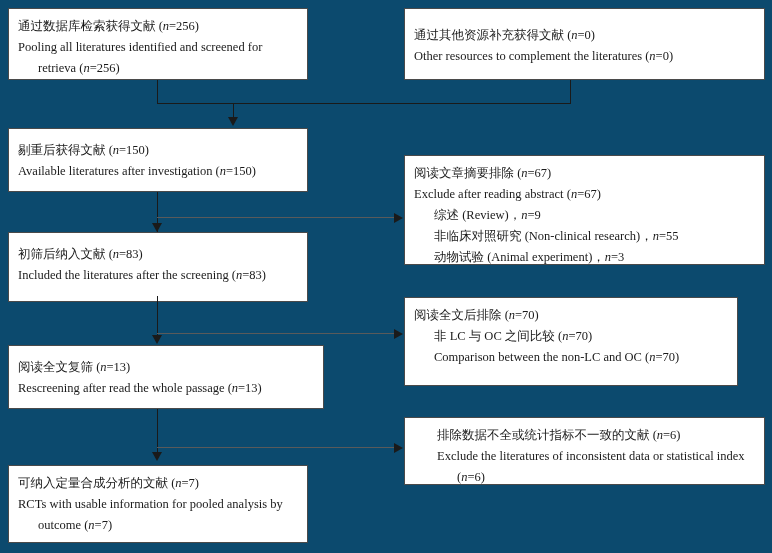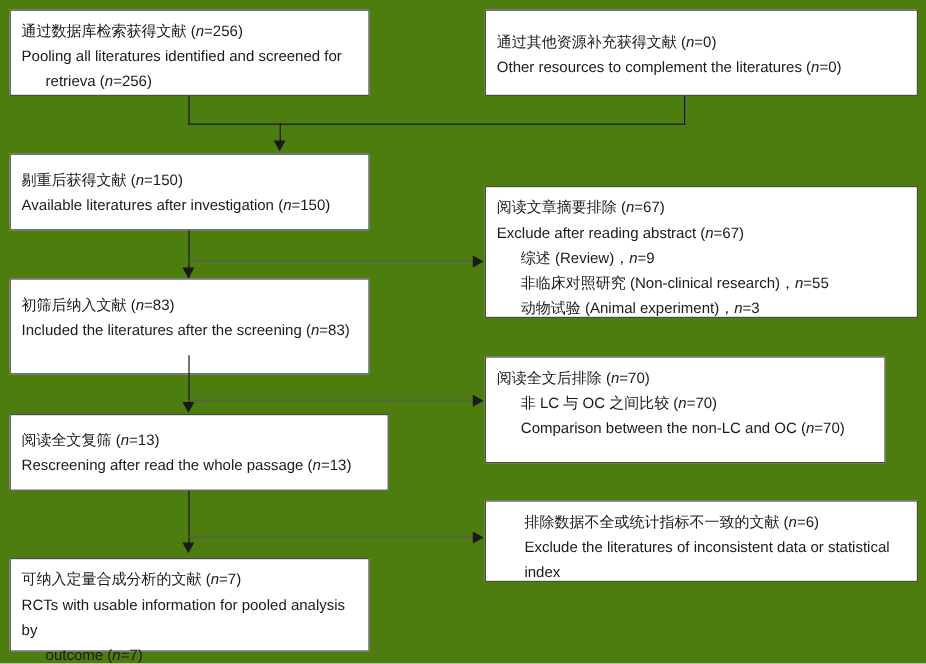--- a/index.html
+++ b/index.html
@@ -4,22 +4,22 @@
 <style>
   html, body {
     margin: 0;
     padding: 0;
     background: #ffffff;
   }
   #canvas {
     position: relative;
     width: 772px;
     height: 553px;
-    background: #4d7c0f;
-    font-family: Liberation Sans, sans-serif;
+    background: #0c4a6e;
+    font-family: Liberation Serif, serif;
     color: #1a1a1a;
     overflow: hidden;
   }
   .box {
     position: absolute;
     box-sizing: border-box;
     border: 1px solid #4a4a4a;
     background: #ffffff;
     padding: 7px 9px 6px 9px;
   }
@@ -100,21 +100,21 @@
   <div class="arrow-down" style="left:152px; top:223px;"></div>
 
   <div class="box" style="left:404px; top:155px; width:361px; height:110px;">
     <div class="line-cn">阅读文章摘要排除 (<span class="ital">n</span>=67)</div>
     <div class="line-en">Exclude after reading abstract (<span class="ital">n</span>=67)</div>
     <div class="line-cn indent1">综述 (Review)，<span class="ital">n</span>=9</div>
     <div class="line-cn indent1">非临床对照研究 (Non-clinical research)，<span class="ital">n</span>=55</div>
     <div class="line-cn indent1">动物试验 (Animal experiment)，<span class="ital">n</span>=3</div>
   </div>
 
-  <div class="box" style="left:8px; top:232px; width:300px; height:80px;">
+  <div class="box" style="left:8px; top:232px; width:300px; height:70px;">
     <div class="line-cn" style="margin-top:4px;">初筛后纳入文献 (<span class="ital">n</span>=83)</div>
     <div class="line-en">Included the literatures after the screening (<span class="ital">n</span>=83)</div>
   </div>
 
   <div class="vline" style="left:157px; top:296px; height:46px;"></div>
   <div class="hline" style="left:157px; top:333px; width:238px;"></div>
   <div class="arrow-right" style="left:394px; top:329px;"></div>
   <div class="arrow-down" style="left:152px; top:335px;"></div>
 
   <div class="box" style="left:404px; top:297px; width:334px; height:89px;">
@@ -129,20 +129,21 @@
   </div>
 
   <div class="vline" style="left:157px; top:409px; height:50px;"></div>
   <div class="hline" style="left:157px; top:447px; width:238px;"></div>
   <div class="arrow-right" style="left:394px; top:443px;"></div>
   <div class="arrow-down" style="left:152px; top:452px;"></div>
 
   <div class="box" style="left:404px; top:417px; width:361px; height:68px;padding-left:32px;">
     <div class="line-cn">排除数据不全或统计指标不一致的文献 (<span class="ital">n</span>=6)</div>
     <div class="line-en">Exclude the literatures of inconsistent data or statistical index</div>
+    <div class="line-en indent1">(<span class="ital">n</span>=6)</div>
   </div>
 
   <div class="box" style="left:8px; top:465px; width:300px; height:78px;">
     <div class="line-cn">可纳入定量合成分析的文献 (<span class="ital">n</span>=7)</div>
     <div class="line-en">RCTs with usable information for pooled analysis by</div>
     <div class="line-en indent1">outcome (<span class="ital">n</span>=7)</div>
   </div>
 
 </div>
 

